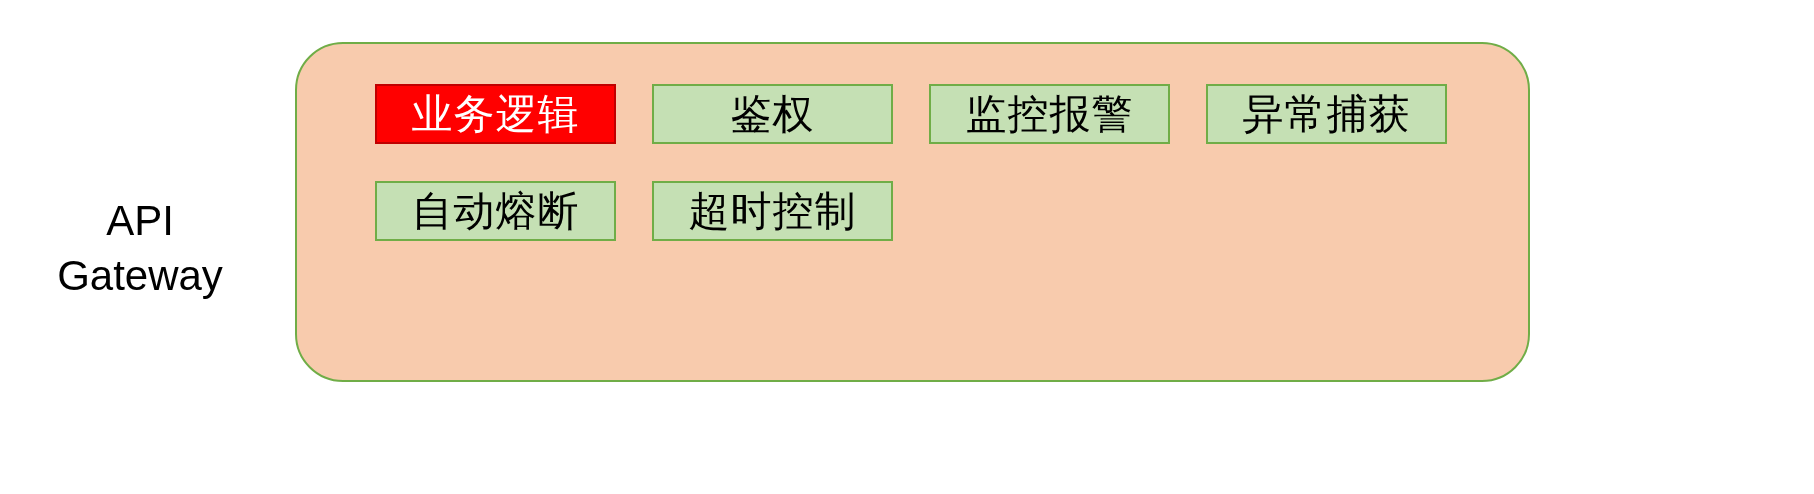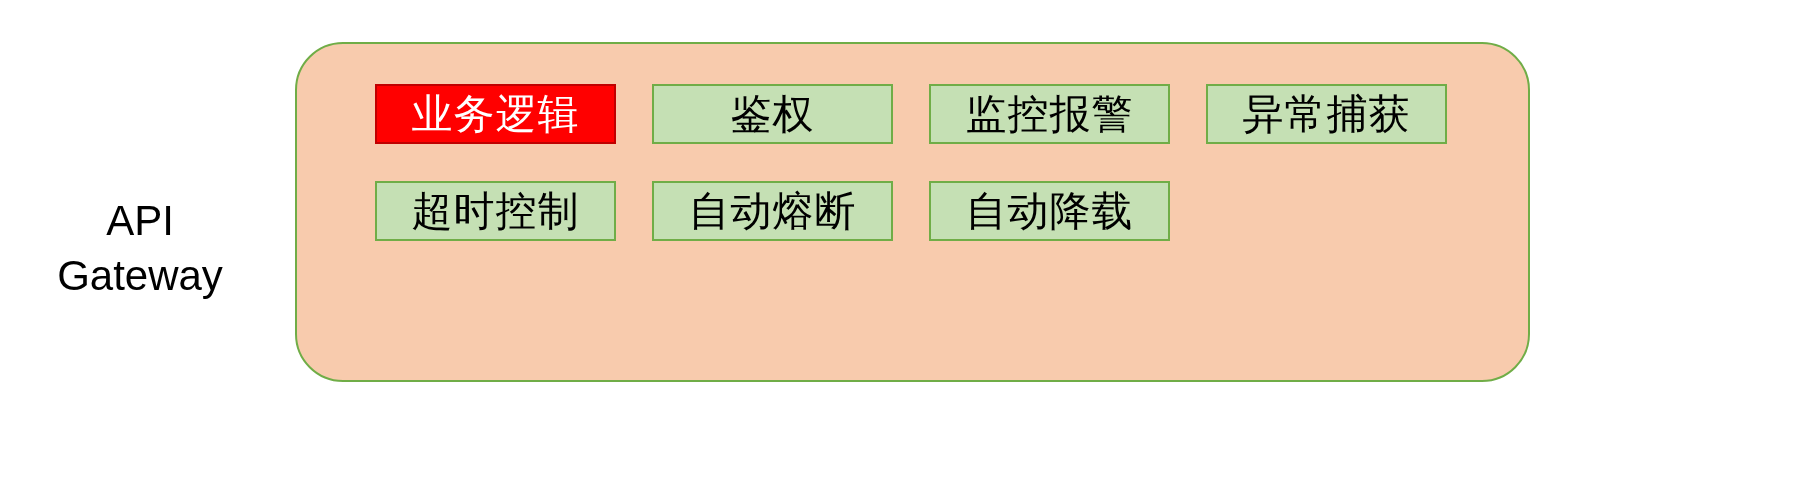--- a/index.html
+++ b/index.html
@@ -73,19 +73,18 @@
     <div>API</div>
     <div>Gateway</div>
   </div>
 
   <div class="gateway-container">
     <div class="cell-grid">
       <div class="cell highlight">业务逻辑</div>
       <div class="cell">鉴权</div>
       <div class="cell">监控报警</div>
       <div class="cell">异常捕获</div>
+      <div class="cell">自动熔断</div>
       <div class="cell">超时控制</div>
-      <div class="cell">自动熔断</div>
-      <div class="cell">自动降载</div>
     </div>
   </div>
 
 </div>
 
 </body></html>

